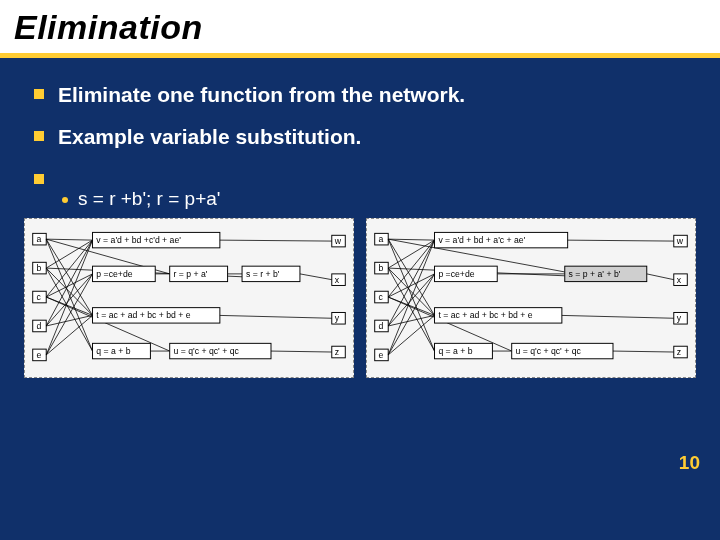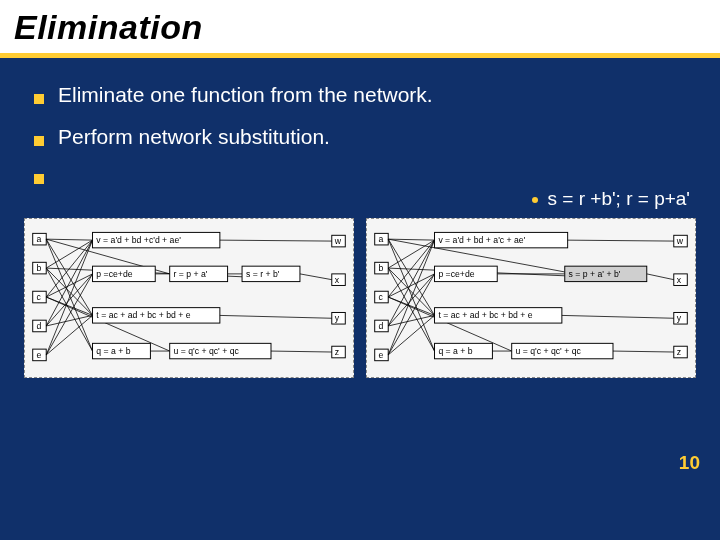--- a/index.html
+++ b/index.html
@@ -32,43 +32,43 @@
     height: 5px;
     background: #ffcc33;
     margin: 0;
   }
   .body {
     padding: 14px 30px 0 34px;
     color: #fff;
   }
   .bullet-row {
     display: flex;
-    align-items: center;
+    align-items: flex-start;
     margin: 10px 0 16px 0;
+    font-weight: bold;
   }
   .sqbullet {
     width: 10px;
     height: 10px;
     background: #ffcc33;
     margin-top: 7px;
     margin-right: 14px;
     flex: 0 0 10px;
   }
   .bullet-text {
     font-size: 21px;
     line-height: 1.25;
   }
   .sub {
     margin-left: 28px;
   }
   .sub-row {
     display: flex;
     align-items: flex-start;
     margin: 2px 0;
-    justify-content: flex-end;
   }
   .dotbullet {
     width: 6px;
     height: 6px;
     background: #ffcc33;
     border-radius: 50%;
     margin-top: 9px;
     margin-right: 10px;
     flex: 0 0 6px;
   }
@@ -136,21 +136,21 @@
   </div>
   <div class="rule"></div>
 
   <div class="body">
     <div class="bullet-row">
       <div class="sqbullet"></div>
       <div class="bullet-text">Eliminate one function from the network.</div>
     </div>
     <div class="bullet-row">
       <div class="sqbullet"></div>
-      <div class="bullet-text">Perform network substitution.</div>
+      <div class="bullet-text">Example variable substitution.</div>
     </div>
     <div class="bullet-row" style="margin-bottom:4px;">
       <div class="sqbullet"></div>
     </div>
     <div class="sub">
       <div class="sub-row">
         <div class="dotbullet"></div>
         <div class="sub-text">s = r +b'; r = p+a'</div>
       </div>
     </div>

